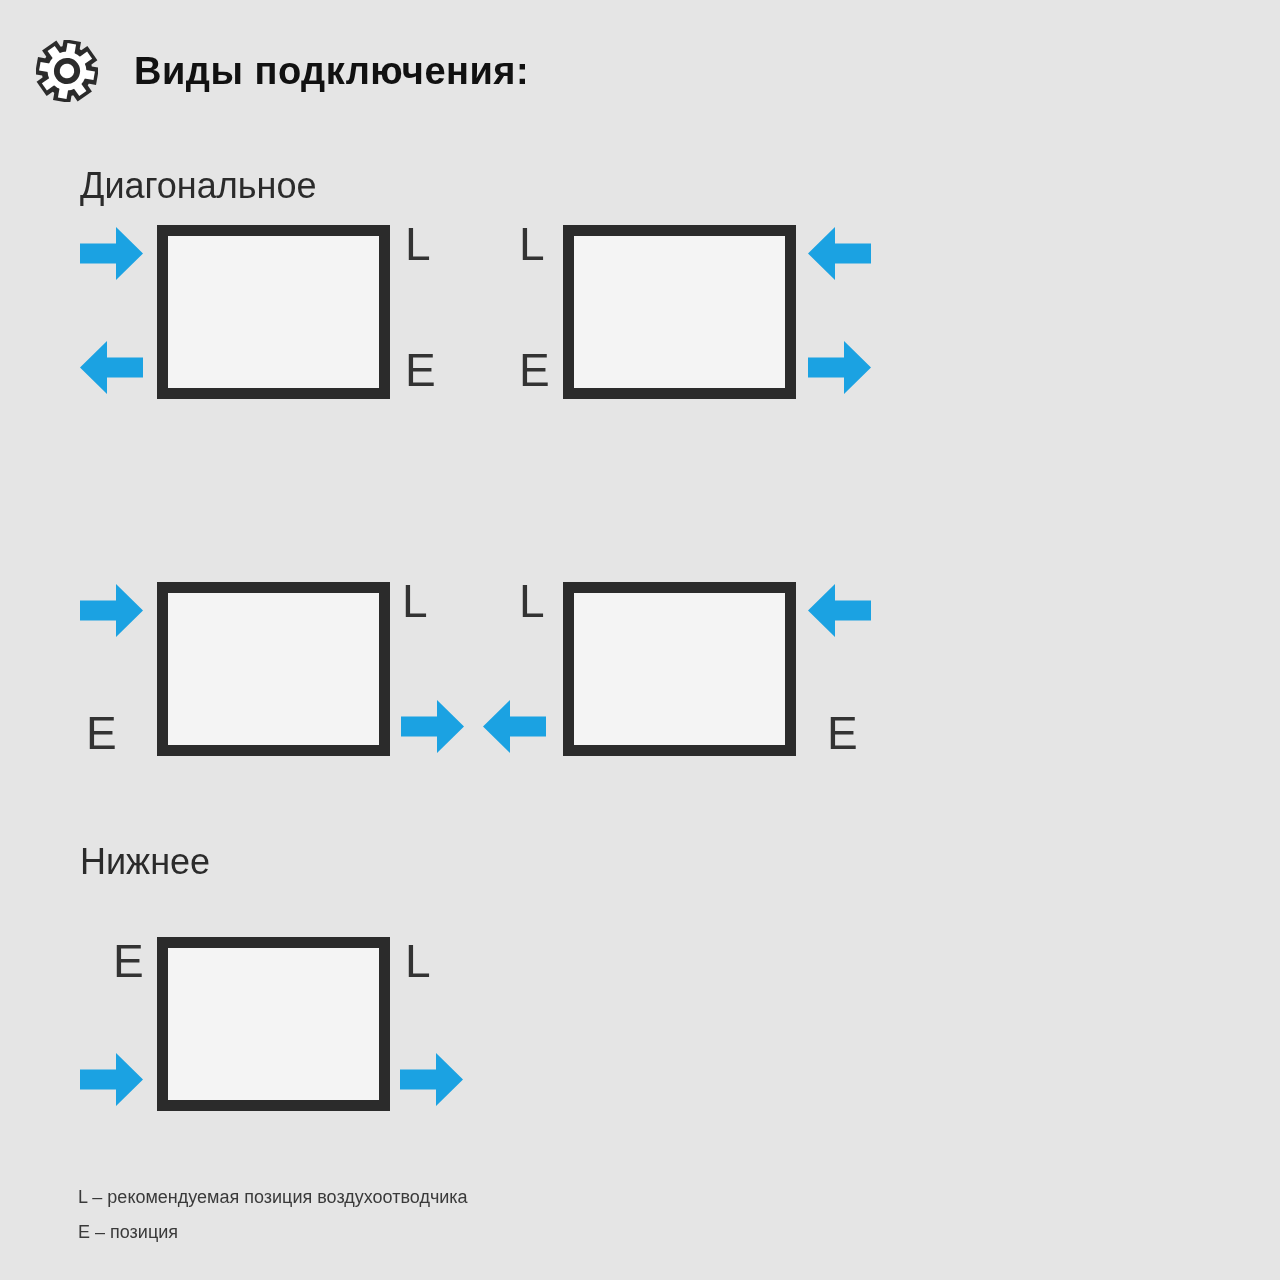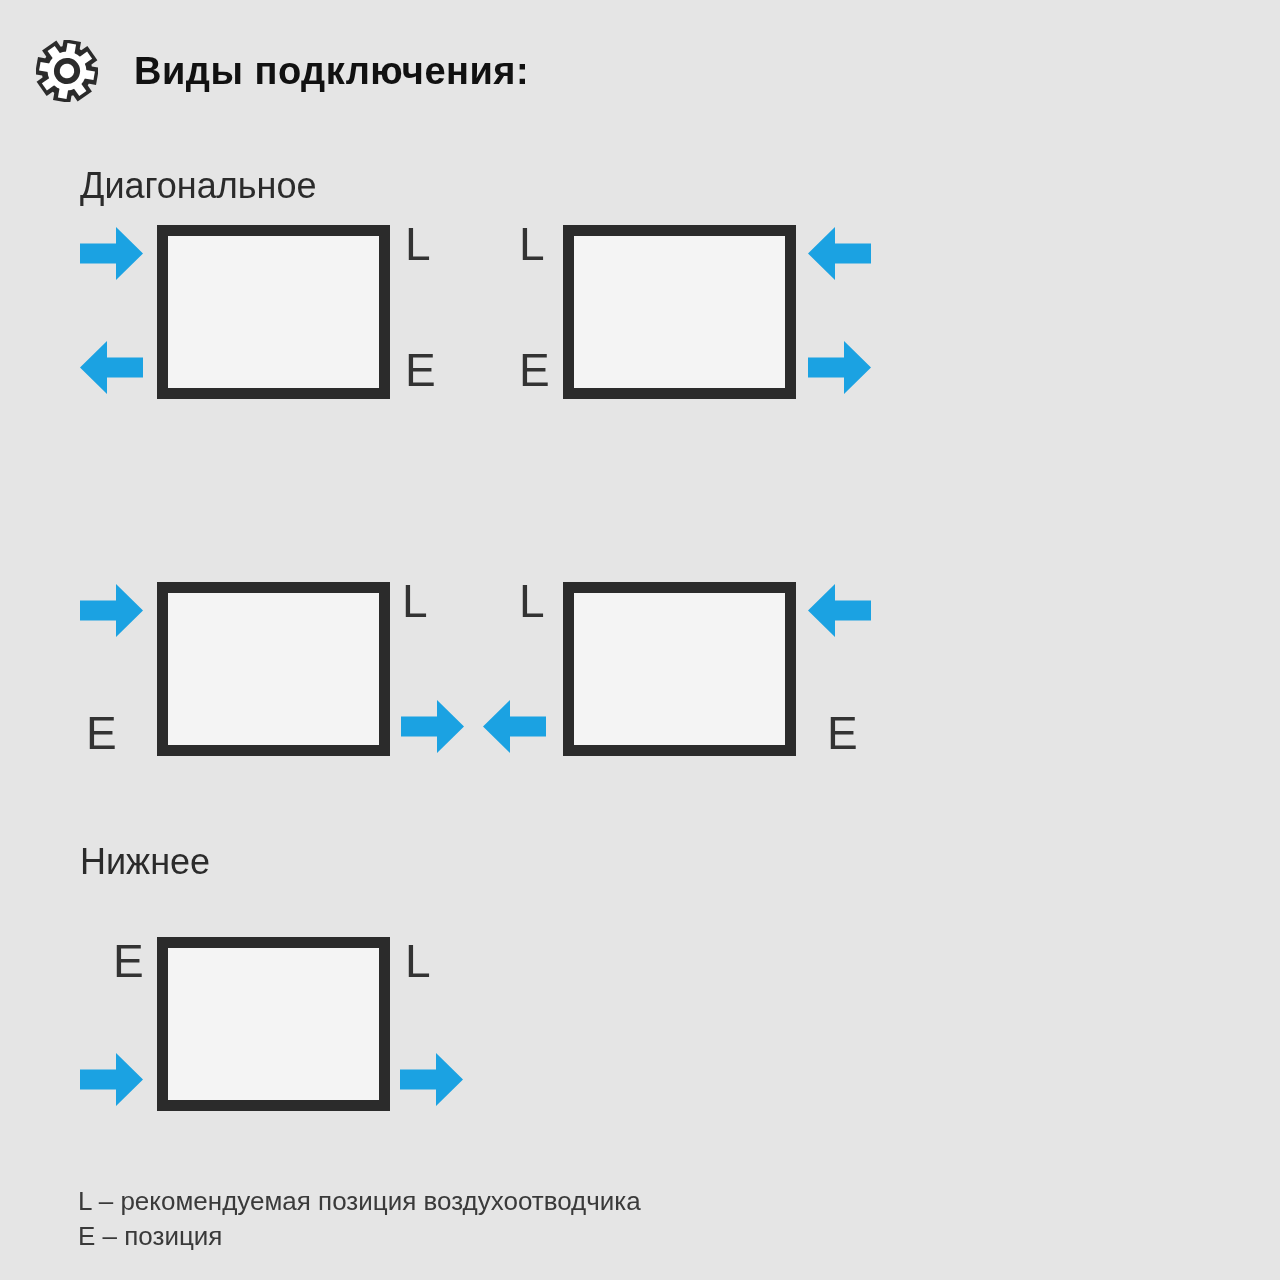--- a/index.html
+++ b/index.html
@@ -55,21 +55,21 @@
     font-size: 46px;
     font-weight: 400;
     color: #333333;
     line-height: 1;
   }
 
   
   .legend-line {
     position: absolute;
     left: 78px;
-    font-size: 26px;
+    font-size: 18px;
     font-weight: 400;
     color: #3a3a3a;
     line-height: 1;
     white-space: nowrap;
   }
 </style>
 </head>
 <body>
 
 <div class="page">

